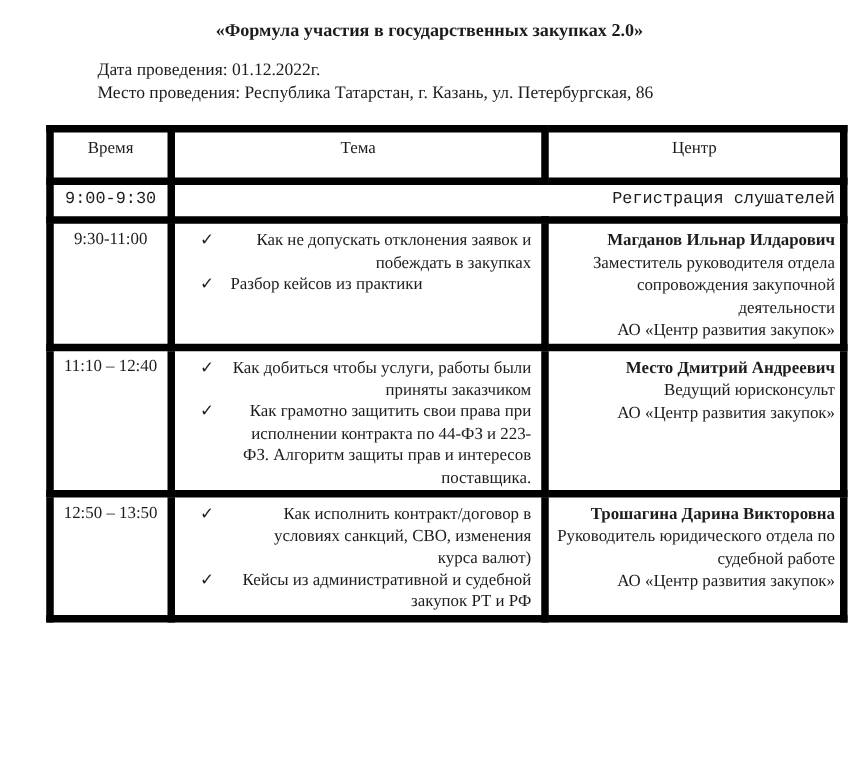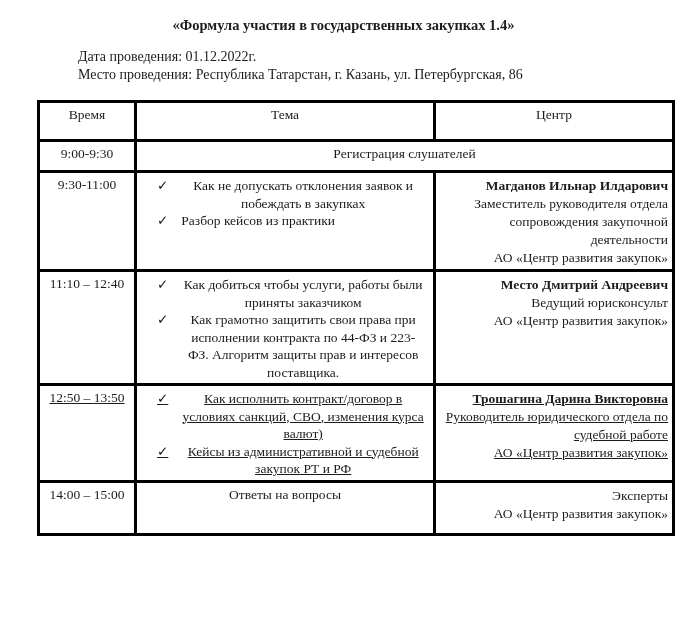--- a/index.html
+++ b/index.html
@@ -35,36 +35,36 @@
     line-height: 18px;
   }
   table.program {
     border-collapse: collapse;
     table-layout: fixed;
     width: 635px;
     margin: 16px 0 0 37px;
   }
   table.program th,
   table.program td {
-    border: 3px solid #000000;
+    border: 6px solid #000000;
     vertical-align: top;
     font-size: 13.5px;
     font-weight: normal;
     padding: 4px 4px 2px 4px;
   }
   th.col-header {
     text-align: center;
     height: 30px;
     padding-top: 5px;
   }
   td.time-cell {
     text-align: center;
     white-space: nowrap;
   }
-  td.topic-cell { text-align: center; }
+  td.topic-cell { text-align: right; }
   td.topic-plain { padding-left: 8px; }
   td.topic-centered { text-align: center; }
   ul.topic-list {
     list-style: none;
     margin: 0;
     padding: 0 4px 0 16px;
   }
   ul.topic-list li {
     display: flex;
     align-items: flex-start;
@@ -75,32 +75,32 @@
     flex: 0 0 auto;
   }
   td.speaker-cell {
     text-align: right;
     line-height: 18px;
     padding-left: 8px;
     padding-right: 8px;
   }
   .speaker-name { font-weight: bold; }
   tr.r-header { height: 37px; }
-  tr.r-0 { height: 31px; }
+  tr.r-0 { height: 31px; font-family: Liberation Mono, monospace; }
   tr.r-1 { height: 90px; }
   tr.r-2 { height: 104px; }
-  tr.r-3 { height: 90px; text-decoration: underline; }
+  tr.r-3 { height: 90px; }
   tr.r-4 { height: 53px; }
 </style>
 </head>
 <body>
 
 <div>
 
-  <div class="doc-subtitle">«Формула участия в государственных закупках 1.4»</div>
+  <div class="doc-subtitle">«Формула участия в государственных закупках 2.0»</div>
 
   <div class="meta">
     <div>Дата проведения: 01.12.2022г.</div>
     <div>Место проведения: Республика Татарстан, г. Казань, ул. Петербургская, 86</div>
   </div>
 
   <table class="program">
     <colgroup>
       <col style="width:97px">
       <col style="width:299px">
@@ -176,25 +176,17 @@
             </li>
           </ul>
         </td>
         <td class="speaker-cell">
           <div class="speaker-name">Трошагина Дарина Викторовна</div>
           <div>Руководитель юридического отдела по судебной работе</div>
           <div>АО «Центр развития закупок»</div>
         </td>
       </tr>
 
-      <tr class="r-4">
-        <td class="time-cell">14:00 – 15:00</td>
-        <td class="topic-cell topic-centered">Ответы на вопросы</td>
-        <td class="speaker-cell">
-          <div>Эксперты</div>
-          <div>АО «Центр развития закупок»</div>
-        </td>
-      </tr>
 
     </tbody>
   </table>
 
 </div>
 
 </body></html>

